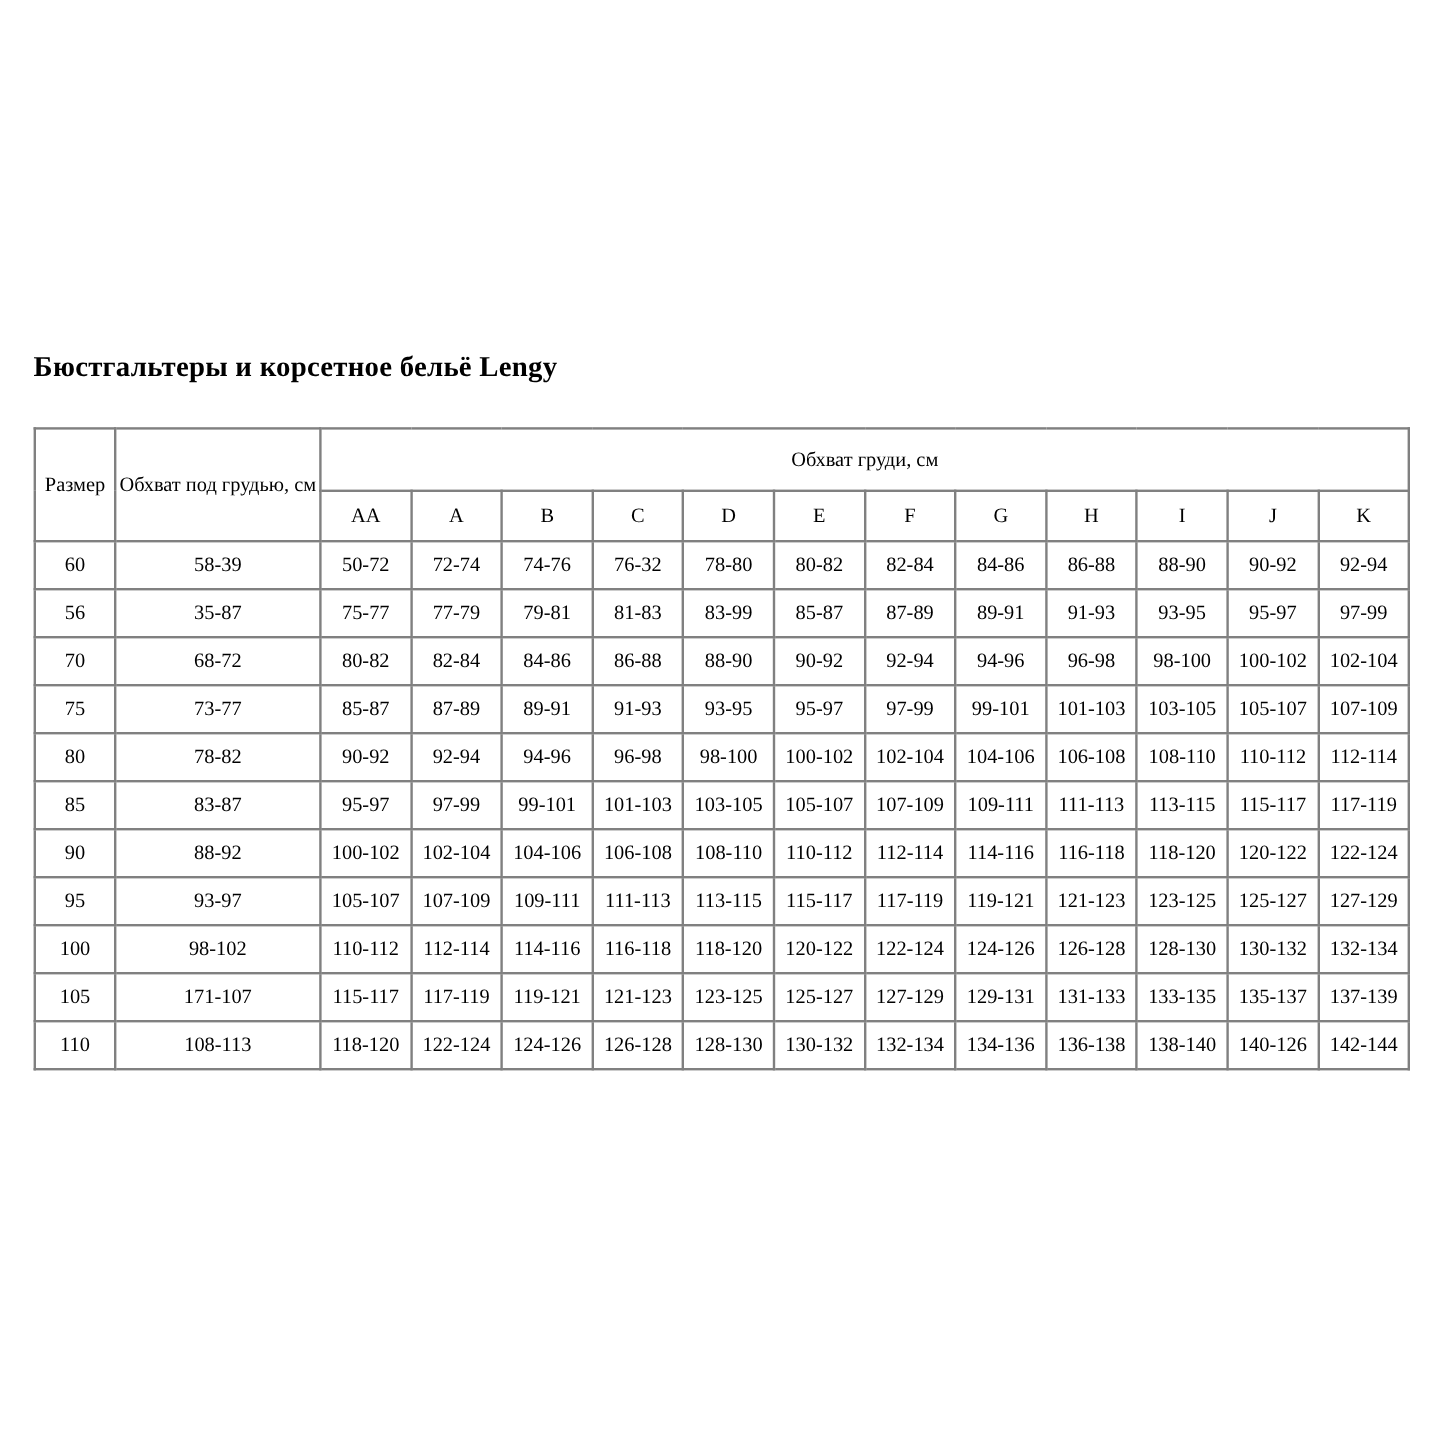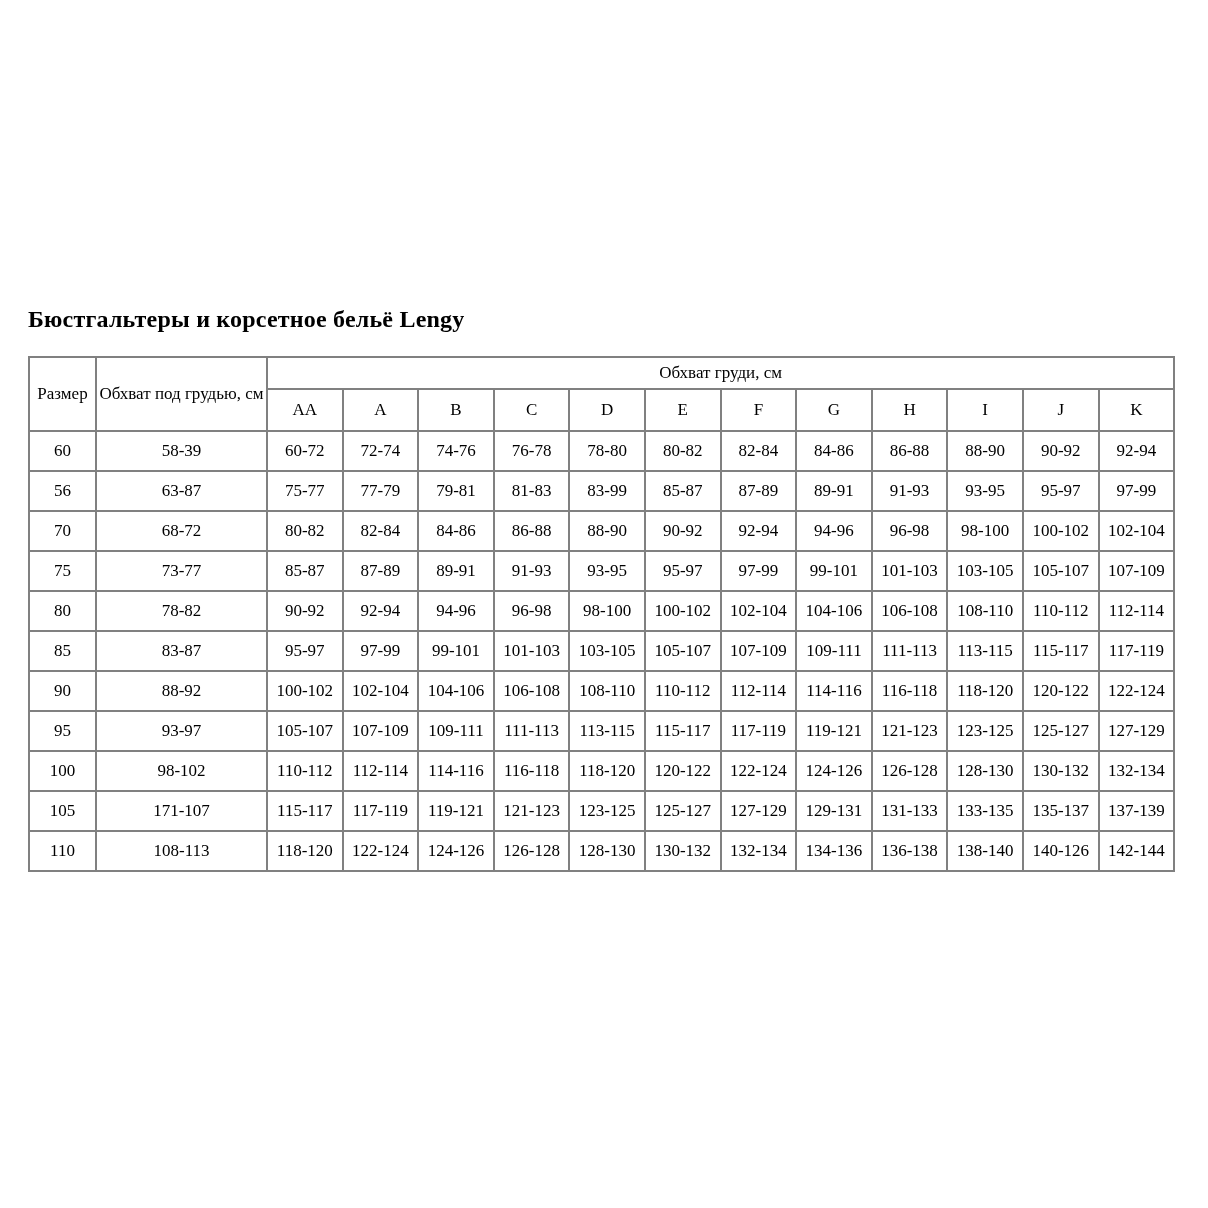--- a/index.html
+++ b/index.html
@@ -13,21 +13,21 @@
   }
   .page {
     position: relative;
     width: 1208px;
     height: 1208px;
     background: #ffffff;
   }
   .doc-title {
     position: absolute;
     left: 28px;
-    top: 306px;
+    top: 293px;
     font-size: 24px;
     font-weight: bold;
     letter-spacing: 0.2px;
     white-space: nowrap;
   }
   .size-table-wrap {
     position: absolute;
     left: 28px;
     top: 356px;
   }
@@ -39,21 +39,21 @@
   table.size-table th,
   table.size-table td {
     border: 2px solid #808080;
     text-align: center;
     vertical-align: middle;
     font-size: 17px;
     font-weight: normal;
     padding: 0 2px;
     background: #ffffff;
   }
-  tr.bust-span-row th { height: 32px; }
+  tr.bust-span-row th { height: 52px; }
   tr.cup-row th { height: 42px; margin-left: 18px; }
   tbody td { height: 40px; }
 </style>
 </head>
 <body>
 
 <div class="page">
 
   <h1 class="doc-title">Бюстгальтеры и корсетное бельё Lengy</h1>
 
@@ -93,36 +93,36 @@
             <th>H</th>
             <th>I</th>
             <th>J</th>
             <th>K</th>
           </tr>
       </thead>
       <tbody>
           <tr>
             <td>60</td>
             <td>58-39</td>
-            <td>60-72</td>
+            <td>50-72</td>
             <td>72-74</td>
             <td>74-76</td>
-            <td>76-78</td>
+            <td>76-32</td>
             <td>78-80</td>
             <td>80-82</td>
             <td>82-84</td>
             <td>84-86</td>
             <td>86-88</td>
             <td>88-90</td>
             <td>90-92</td>
             <td>92-94</td>
           </tr>
           <tr>
             <td>56</td>
-            <td>63-87</td>
+            <td>35-87</td>
             <td>75-77</td>
             <td>77-79</td>
             <td>79-81</td>
             <td>81-83</td>
             <td>83-99</td>
             <td>85-87</td>
             <td>87-89</td>
             <td>89-91</td>
             <td>91-93</td>
             <td>93-95</td>

